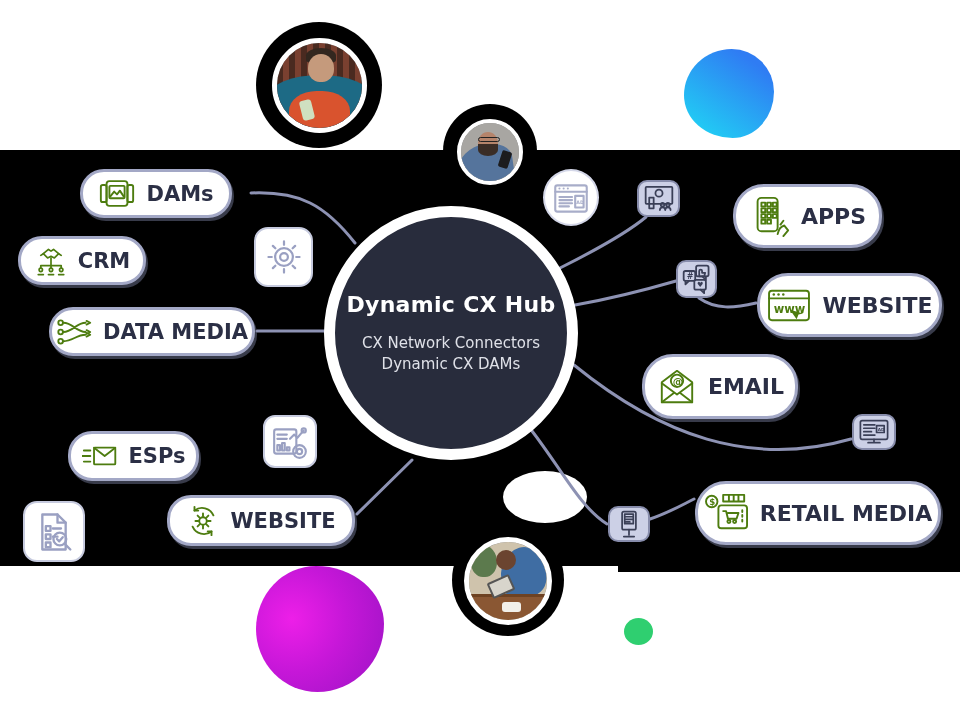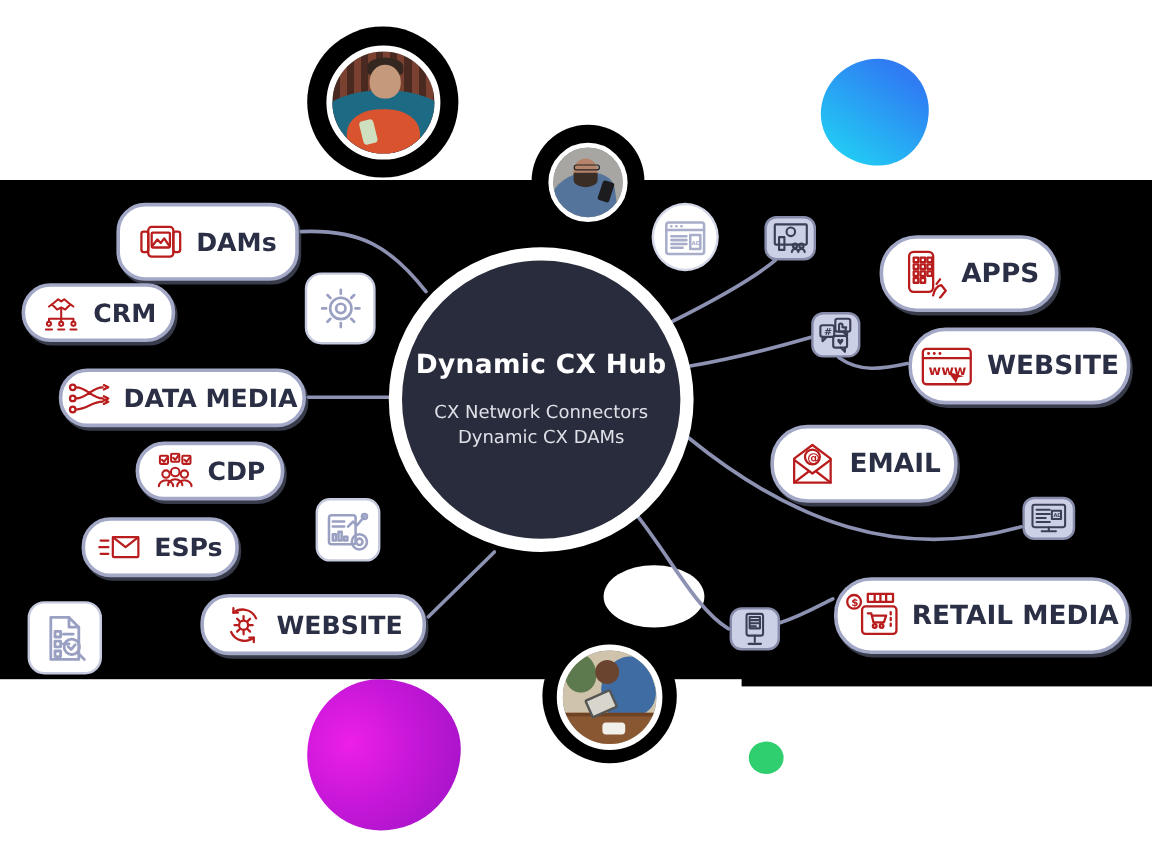--- a/index.html
+++ b/index.html
@@ -24,27 +24,27 @@
   #hub .hub-sub{color:#dfe1e8;font-size:15px;line-height:1.4;}
   
   .pill{position:absolute;z-index:4;background:#ffffff;border:3px solid #a3a8c6;box-sizing:border-box;
     display:flex;align-items:center;justify-content:center;gap:10px;
     box-shadow:2px 3px 0 rgba(125,130,165,.45);}
   .pill .pill-label{color:#2b2f45;font-weight:800;white-space:nowrap;}
   .pill-l{border-radius:24px;}
   .pill-l .pill-label{font-size:21px;}
   .pill-r{border-radius:31px;}
   .pill-r .pill-label{font-size:22px;}
-  #pill-dams{left:97px;top:169px;width:152px;height:65px;}
+  #pill-dams{left:80px;top:169px;width:152px;height:49px;}
   #pill-crm{left:18px;top:236px;width:128px;height:49px;}
   #pill-datafeeds{left:49px;top:307px;width:206px;height:49px;}
   #pill-cdp{left:113px;top:368px;width:124px;height:49px;}
   #pill-esps{left:68px;top:431px;width:131px;height:50px;}
   #pill-workflow{left:167px;top:495px;width:188px;height:51px;}
-  #pill-apps{left:733px;top:196px;width:149px;height:64px;}
+  #pill-apps{left:733px;top:184px;width:149px;height:64px;}
   #pill-website{left:757px;top:273px;width:185px;height:64px;}
   #pill-email{left:642px;top:354px;width:156px;height:65px;}
   #pill-retail{left:695px;top:481px;width:246px;height:64px;}
   
   .tile{position:absolute;z-index:4;box-sizing:border-box;display:flex;align-items:center;justify-content:center;}
   .tile-white{background:#ffffff;border:2px solid #c6cade;border-radius:14px;color:#9aa0c2;}
   .tile-lav{background:#ccd0e6;border:2.5px solid #878cab;border-radius:10px;color:#3a3f57;}
   #tile-gear{left:254px;top:227px;width:59px;height:60px;}
   #tile-analytics{left:263px;top:415px;width:54px;height:53px;border-radius:12px;}
   #tile-checklist{left:23px;top:501px;width:62px;height:61px;}
@@ -52,21 +52,21 @@
     border-radius:50%;color:#a8adc9;}
   #tile-signage{left:637px;top:180px;width:43px;height:37px;}
   #tile-social{left:676px;top:260px;width:41px;height:38px;}
   #tile-monitor{left:852px;top:414px;width:44px;height:36px;}
   #tile-kiosk{left:608px;top:506px;width:42px;height:36px;}
   
   svg.ic{display:block;}
   svg.ic *{stroke:currentColor;stroke-width:2;fill:none;stroke-linecap:round;stroke-linejoin:round;}
   svg.ic .f{fill:currentColor;stroke:none;}
   svg.ic .t{fill:currentColor;stroke:none;font-family:"DejaVu Sans",sans-serif;font-weight:700;}
-  .pill-icon{color:#b91c1c;display:flex;}
+  .pill-icon{color:#4d7c0f;display:flex;}
   
   .photo{position:absolute;z-index:5;border-radius:50%;border:5px solid #ffffff;overflow:hidden;background:#888;}
   .photo>div{position:absolute;}
   #photo-1{left:272px;top:38px;width:85px;height:85px;}
   #photo-2{left:457px;top:119px;width:58px;height:58px;border-width:4px;}
   #photo-3{left:464px;top:537px;width:78px;height:78px;}
   
   #photo-1 .bg{inset:0;background:repeating-linear-gradient(90deg,#4a2a20 0 6px,#7a4030 6px 12px);}
   #photo-1 .couch{left:-10%;right:-10%;bottom:0;height:62%;background:#1d6a85;border-radius:50% 50% 0 0/40% 40% 0 0;}
   #photo-1 .shirt{left:14%;bottom:-8%;width:72%;height:52%;background:#d9532e;border-radius:45% 45% 0 0;}
@@ -162,37 +162,20 @@
         <circle cx="5" cy="5" r="2.5"></circle>
           <circle cx="5" cy="15" r="2.5"></circle>
           <circle cx="5" cy="25" r="2.5"></circle>
         <path d="M8 5 C18 5 22 15 32 15 M8 15 C18 15 22 5 32 5 M8 25 C18 25 22 18 32 18"></path>
         <path d="M33 3 l4 2 -4 2 M33 13 l4 2 -4 2 M33 16 l4 2 -4 2"></path>
       </svg>
       </span>
     <span class="pill-label">DATA MEDIA</span>
   </div>
 
-  <div class="pill pill-l" id="pill-cdp">
-    <span class="pill-icon">
-      <svg class="ic" width="34" height="31" viewBox="0 0 40 36">
-        <rect x="5" y="3" width="8" height="8" rx="1"></rect>
-          <path d="M7 7 l2 2 3 -4"></path>
-        <rect x="16" y="1" width="8" height="8" rx="1"></rect>
-          <path d="M18 5 l2 2 3 -4"></path>
-        <rect x="27" y="3" width="8" height="8" rx="1"></rect>
-          <path d="M29 7 l2 2 3 -4"></path>
-        <circle cx="11" cy="21" r="3.6"></circle>
-          <circle cx="29" cy="21" r="3.6"></circle>
-          <circle cx="20" cy="19" r="4.2"></circle>
-        <path d="M4 33 a7 6 0 0 1 14 0 M22 33 a7 6 0 0 1 14 0 M13 32 a7 6 0 0 1 14 0"></path>
-      </svg>
-      </span>
-    <span class="pill-label">CDP</span>
-  </div>
 
   <div class="pill pill-l" id="pill-esps">
     <span class="pill-icon">
       <svg class="ic" width="37" height="28" viewBox="0 0 40 30">
         <path d="M2 9 h7 M0 15 h9 M2 21 h7"></path>
         <rect x="13" y="6" width="23" height="18" rx="1"></rect>
         <path d="M13 6 l11.5 9 L36 6"></path>
       </svg>
       </span>
     <span class="pill-label">ESPs</span>

